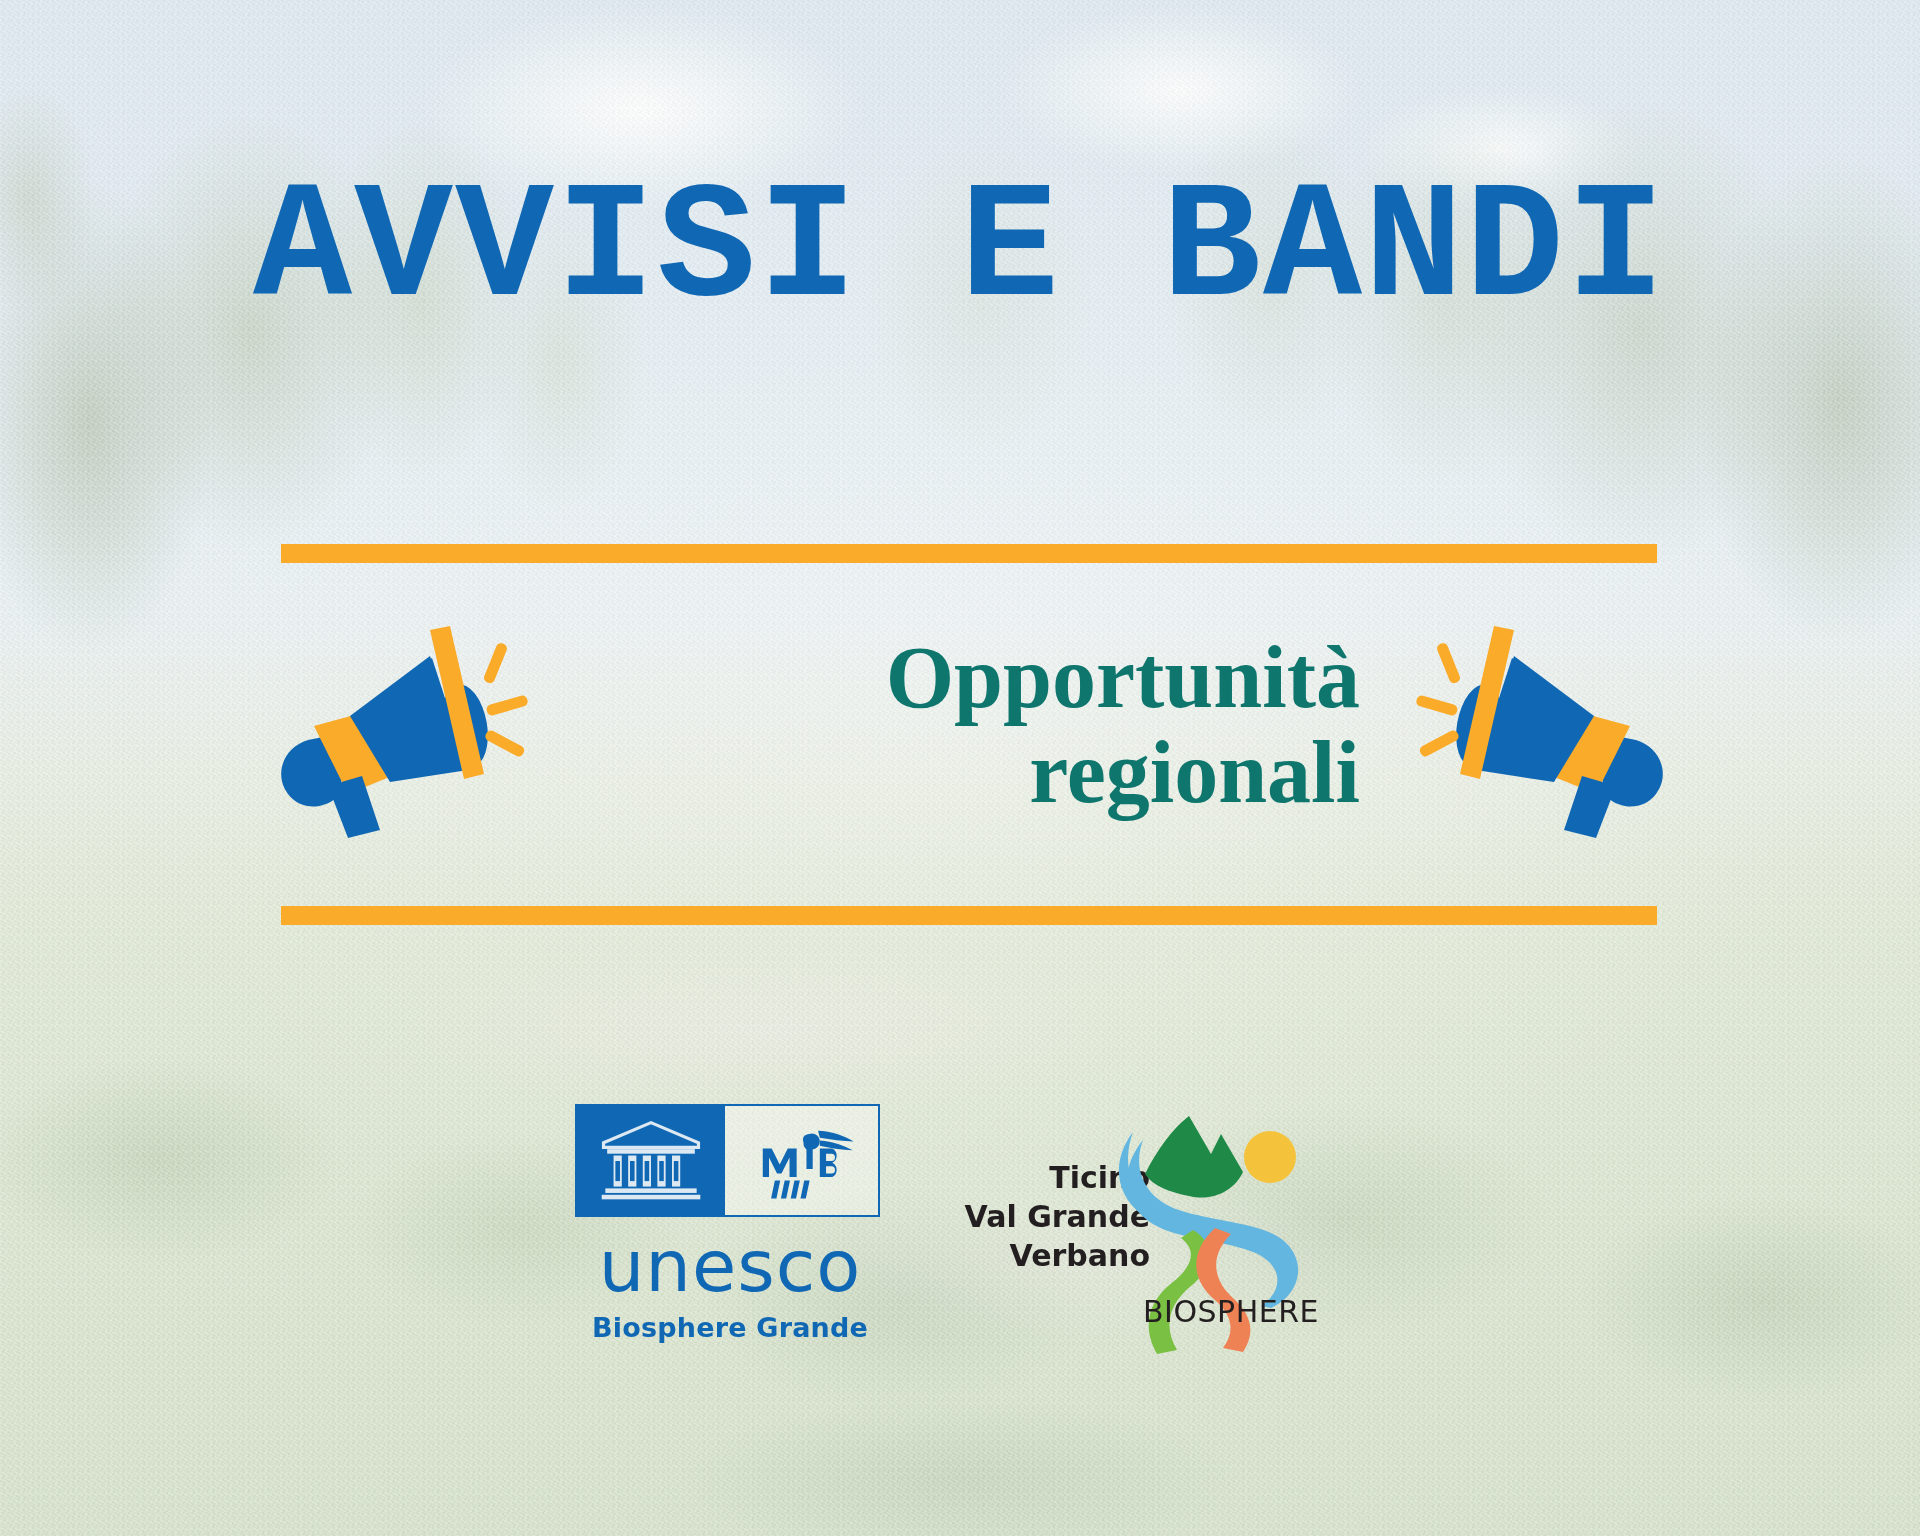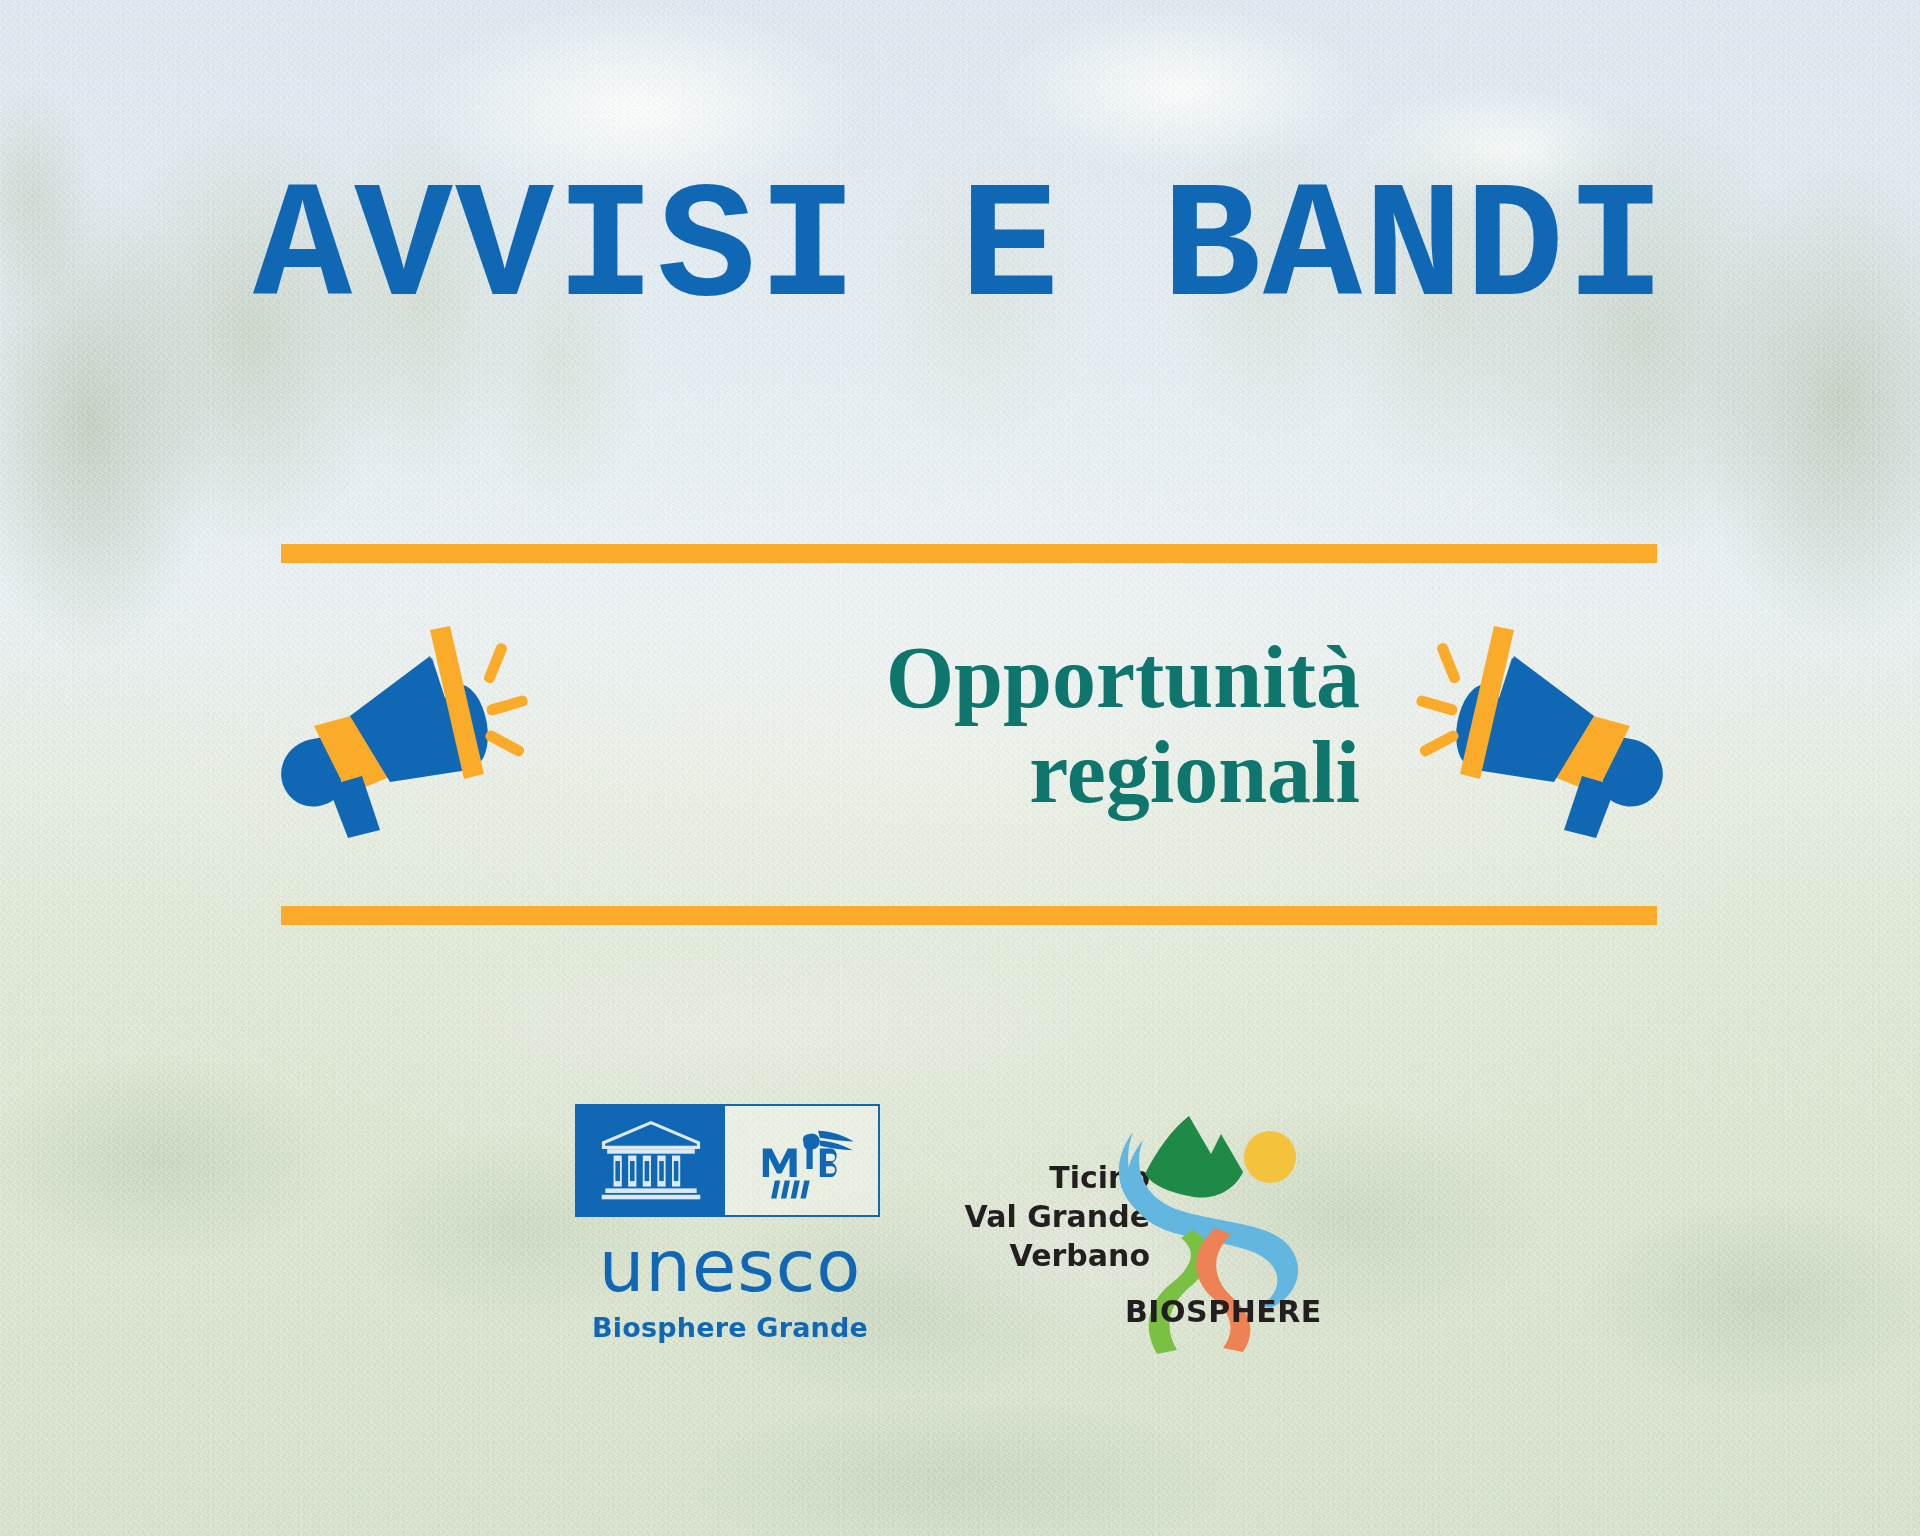--- a/index.html
+++ b/index.html
@@ -168,23 +168,23 @@
     position:absolute; left:0; top:48px; width:215px;
     text-align:right;
     font-family:"DejaVu Sans", sans-serif;
     font-weight:700;
     font-size:30px;
     line-height:1.30;
     color:#231f20;
     white-space:pre-line;
   }
   .ticino-biosphere {
-    position:absolute; left:190px; top:184px;
+    position:absolute; left:208px; top:184px;
     font-family:"DejaVu Sans", sans-serif;
-    font-weight:700;
+    font-weight:400;
     font-size:30px;
     letter-spacing:.5px;
     color:#231f20;
   }
   .ticino-mark { position:absolute; left:150px; top:0; width:270px; height:250px; }
 </style>
 </head>
 <body>
 
 <div id="stage">

